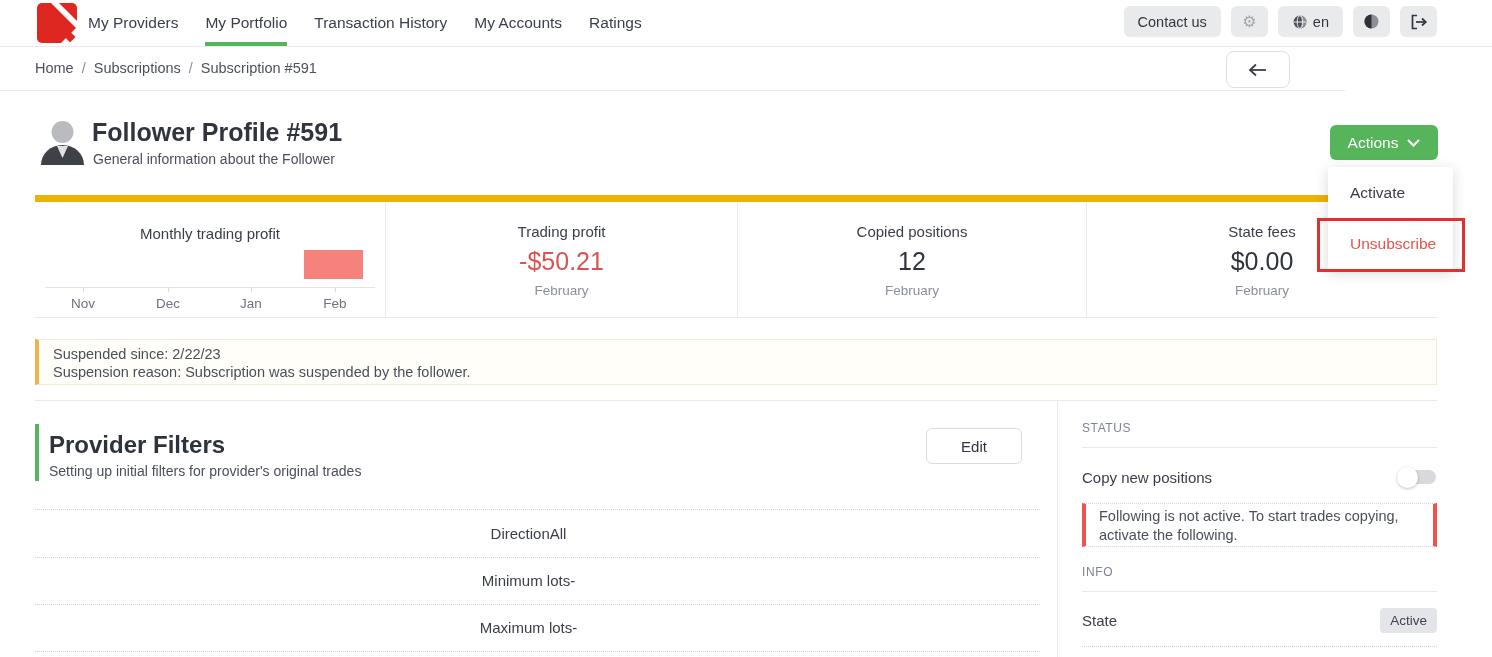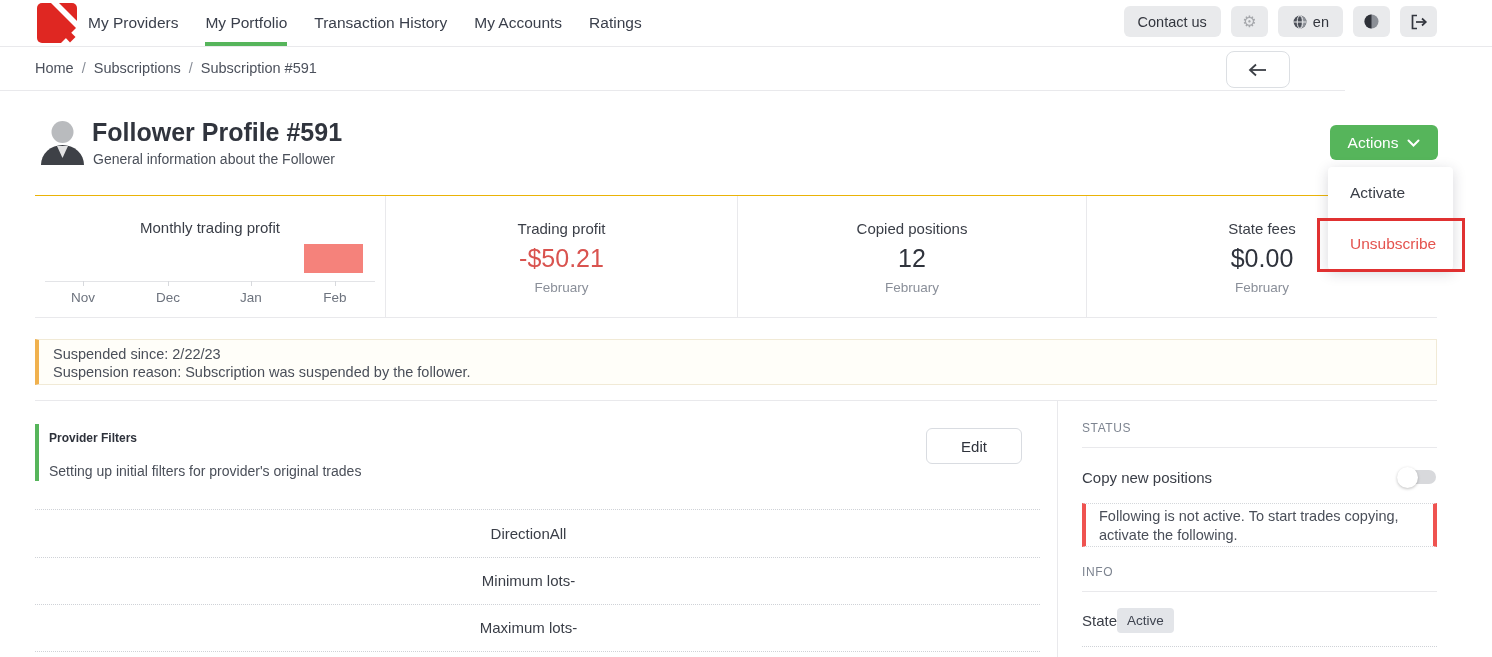--- a/index.html
+++ b/index.html
@@ -46,21 +46,21 @@
     background:#fff; border-radius:4px; box-shadow:0 3px 14px rgba(40,40,60,.18);
     z-index:40; display:flex; flex-direction:column; }
   .dropdown-item { flex:1; display:flex; align-items:center; padding-left:22px;
     font-size:15.5px; color:#3a3e47; cursor:pointer; background:transparent; border:none;
     font-family:"Liberation Sans", sans-serif; text-align:right; }
   .dropdown-item.danger { color:#e4534e; }
   .annotation-box { position:absolute; left:1317px; top:218px; width:148px; height:54px;
     border:3px solid #e03131; z-index:50; pointer-events:none; }
   
   .stats { position:absolute; left:35px; top:195px; width:1402px; height:123px;
-    border-top:1px solid #eab308; border-bottom:1px solid #e9e9ec; display:flex; }
+    border-top:7px solid #eab308; border-bottom:1px solid #e9e9ec; display:flex; }
   .stat-card { position:relative; height:100%; }
   .stat-card + .stat-card { border-left:1px solid #e9e9ec; }
   .stat-card.chart { width:350px; }
   .stat-card.c2 { width:352px; } .stat-card.c3 { width:349px; } .stat-card.c4 { width:351px; }
   .chart-title { position:absolute; left:0; top:23px; width:100%; text-align:center;
     font-size:15px; color:#3a3e47; }
   .chart-axis { position:absolute; left:10px; top:85px; width:330px; border-top:1px solid #e3e4e7; }
   .chart-tick { position:absolute; top:85px; width:1px; height:5px; background:#d7d9dd; }
   .chart-tick-label { position:absolute; top:94px; width:60px; margin-left:-30px;
     text-align:center; font-size:13.5px; color:#6d737e; }
@@ -76,21 +76,21 @@
   .warning { position:absolute; left:35px; top:339px; width:1402px; height:46px;
     background:#fffef9; border:1px solid #f1ead6; border-left:4px solid #f0b14e;
     padding:5px 14px 0 14px; font-size:14.5px; color:#4a4f59; line-height:18px; }
   .warning span { display:block; }
   
   .section-top { position:absolute; left:35px; top:400px; width:1402px;
     border-top:1px solid #e9e9ec; }
   .v-divider { position:absolute; left:1057px; top:400px; height:257px;
     border-left:1px solid #e9e9ec; }
   .pf-accent { position:absolute; left:35px; top:424px; width:4px; height:57px; background:#56b55b; }
-  .pf-title { position:absolute; left:49px; top:431px; font-size:12px; color:#2e323b; }
+  .pf-title { position:absolute; left:49px; top:431px; font-size:24px; color:#2e323b; }
   .pf-subtitle { position:absolute; left:49px; top:463px; font-size:14px; color:#4a4f59; }
   .edit-btn { position:absolute; left:926px; top:428px; width:96px; height:36px;
     background:#fff; border:1px solid #d9dce1; border-radius:6px; cursor:pointer;
     font-family:"Liberation Sans", sans-serif; font-size:15px; color:#2f333c; }
   .filter-rows { position:absolute; left:35px; top:509px; width:1005px; }
   .filter-row { height:47.5px; border-top:1px dotted #cfd2d7; display:flex;
     align-items:center; justify-content:center; padding-right:18px; }
   .filter-row:last-child { border-bottom:1px dotted #cfd2d7; }
   .filter-label { font-size:15px; color:#3a3e47; }
   .filter-value { font-size:15px; color:#3a3e47; }
@@ -103,21 +103,21 @@
   .copy-label { font-size:15px; color:#3a3e47; }
   .toggle { position:relative; width:37px; height:14px; background:#d8d9dc;
     border-radius:8px; cursor:pointer; margin-right:1px; }
   .toggle .knob { position:absolute; left:-2px; top:-3.5px; width:21px; height:21px;
     border-radius:50%; background:#fff; box-shadow:0 1px 3px rgba(0,0,0,.25); }
   .sb-alert { position:absolute; left:1082px; top:503px; width:355px; height:44px;
     border-left:4px solid #ef5350; border-right:4px solid #ef5350;
     border-top:1px dotted #d4d7db; border-bottom:1px dotted #d4d7db;
     padding:3px 8px 0 13px; font-size:14.5px; line-height:18.5px; color:#4a4f59; }
   .state-row { position:absolute; left:1082px; top:606px; width:355px; height:28px;
-    display:flex; align-items:center; justify-content:flex-start; }
+    display:flex; align-items:center; justify-content:space-between; }
   .state-label { font-size:15px; color:#3a3e47; }
   .state-badge { background:#e3e5e9; border-radius:4px; padding:5px 10px;
     font-size:13.5px; color:#3f4450; }
   .sb-dotted { position:absolute; left:1082px; top:646px; width:355px;
     border-top:1px dotted #cfd2d7; }
 </style>
 </head>
 <body>
 
 <div class="page">

